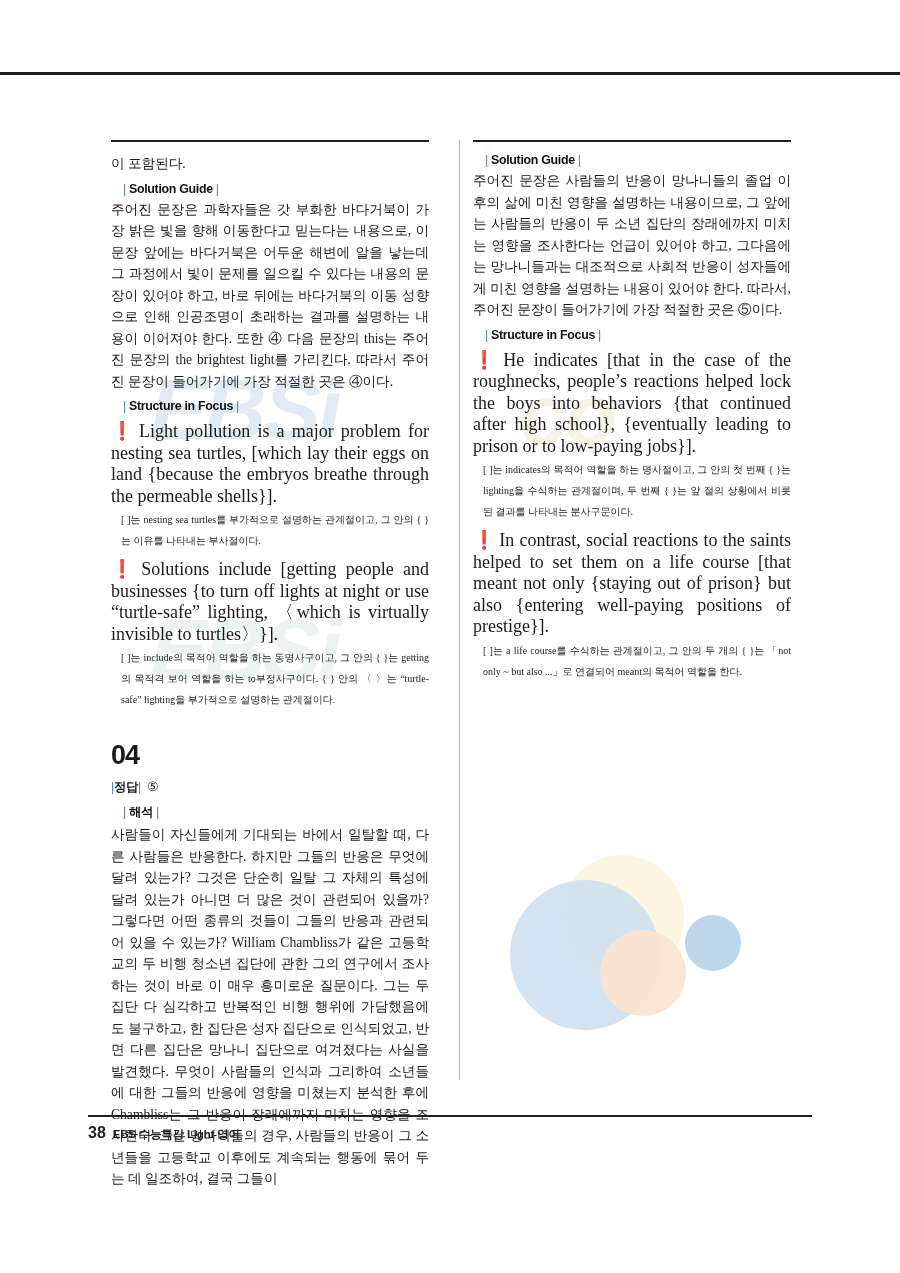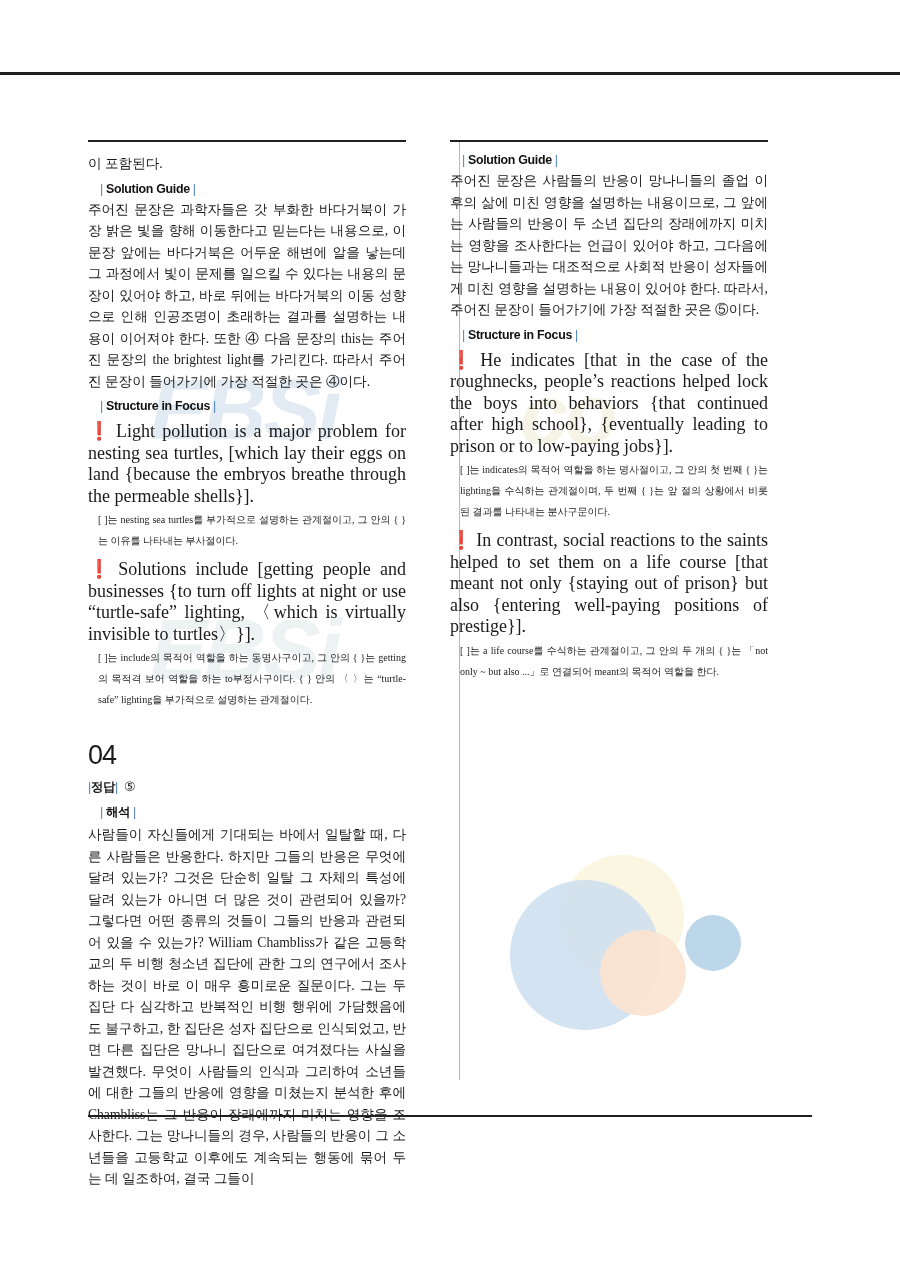--- a/index.html
+++ b/index.html
@@ -101,20 +101,21 @@
     background: #1f1f1f;
   }
 
   .content {
     position: absolute;
     left: 88px;
     top: 140px;
     width: 726px;
     display: flex;
     gap: 0;
+    justify-content: center;
   }
   .col {
     width: 340px;
     box-sizing: border-box;
   }
   .col-left { padding-right: 22px; }
   .col-right { padding-left: 22px; }
 
   .col-rule {
     position: absolute;
@@ -171,21 +172,21 @@
   }
   .labeled-line .val {
     font-family: "Liberation Sans", sans-serif;
     font-size: 13px;
     padding-left: 6px;
   }
 
   .qnum {
     font-family: "Liberation Sans", sans-serif;
     font-size: 27px;
-    font-weight: normal;
+    font-weight: bold;
     margin: 30px 0 6px 0;
     letter-spacing: -1px;
   }
 
   .focus-item {
     margin: 8px 0 2px 0;
     font-size: 18px;
     line-height: 21.5px;
     text-align: justify;
   }
@@ -309,13 +310,17 @@
 
     <p class="focus-item">
       <span class="marker">❗</span><span>In contrast, social reactions to the saints helped to set them on a life course [that meant </span><span class="bold">not only</span><span> {staying out of prison</span><span class="bold">} but also</span><span> {entering well-paying positions of prestige}].</span>
     </p>
     <p class="focus-note">[ ]는 a life course를 수식하는 관계절이고, 그 안의 두 개의 { }는 「not only ~ but also ...」로 연결되어 meant의 목적어 역할을 한다.</p>
   </div>
 </div>
 
 <div class="footer">
   <div class="footer-rule"></div>
+  <div class="footer-line">
+    <span class="page-no">38</span>
+    <span class="footer-title">EBS 수능특강 Light 영어</span>
+  </div>
 </div>
 
 </body></html>

